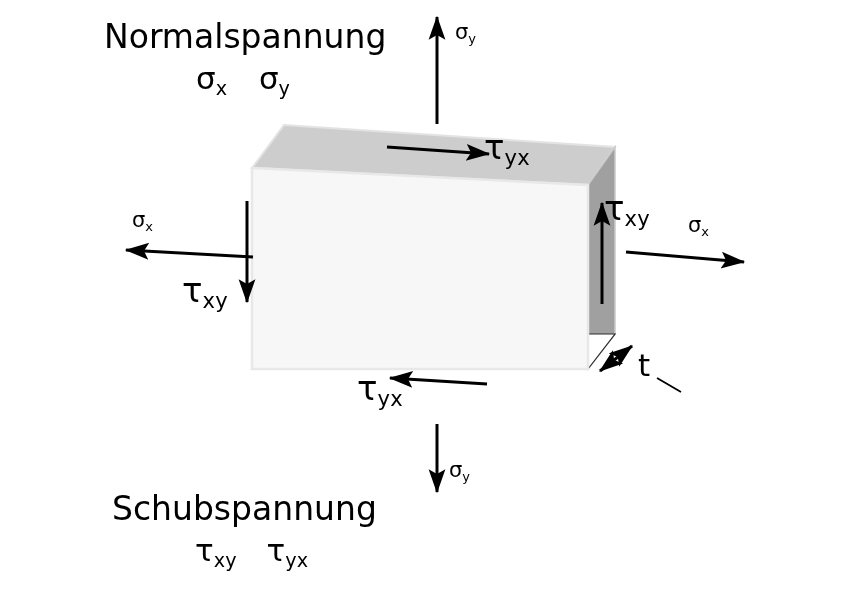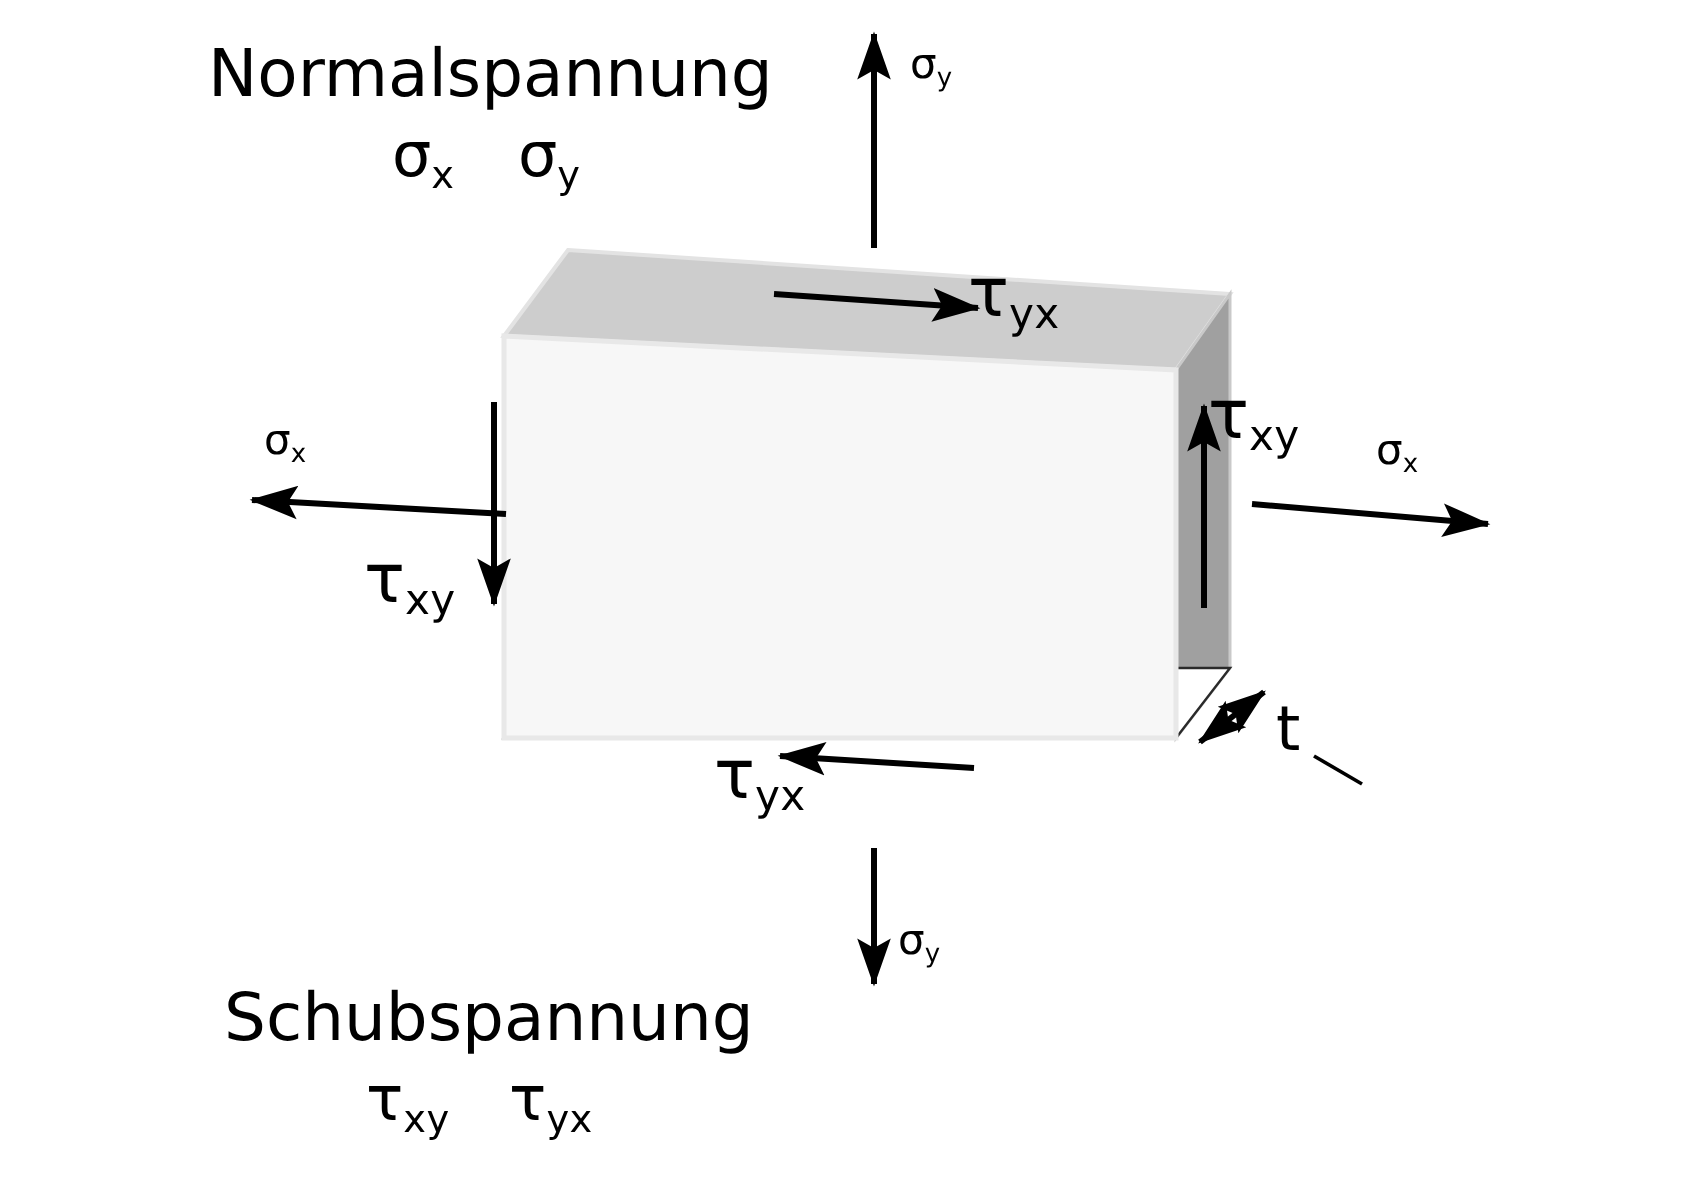--- a/index.html
+++ b/index.html
@@ -93,21 +93,21 @@
   <div class="lbl big" style="left:104px; top:20px;">Normalspannung</div>
 
   <div class="lbl symgrp" style="left:196px; top:63px;">
     <span><span>σ</span><span class="sub">x</span></span>
     <span style="display:inline-block;width:12px"></span>
     <span><span>σ</span><span class="sub">y</span></span>
   </div>
 
   <div class="lbl big" style="left:112px; top:492px;">Schubspannung</div>
 
-  <div class="lbl symgrp" style="left:183px; top:535px;">
+  <div class="lbl symgrp" style="left:195px; top:535px;">
     <span><span>τ</span><span class="sub">xy</span></span>
     <span style="display:inline-block;width:10px"></span>
     <span><span>τ</span><span class="sub">yx</span></span>
   </div>
 
   <div class="lbl sym" style="left:455px; top:22px;">
     <span>σ</span><span class="sub">y</span>
   </div>
 
   <div class="lbl sym" style="left:449px; top:460px;">

